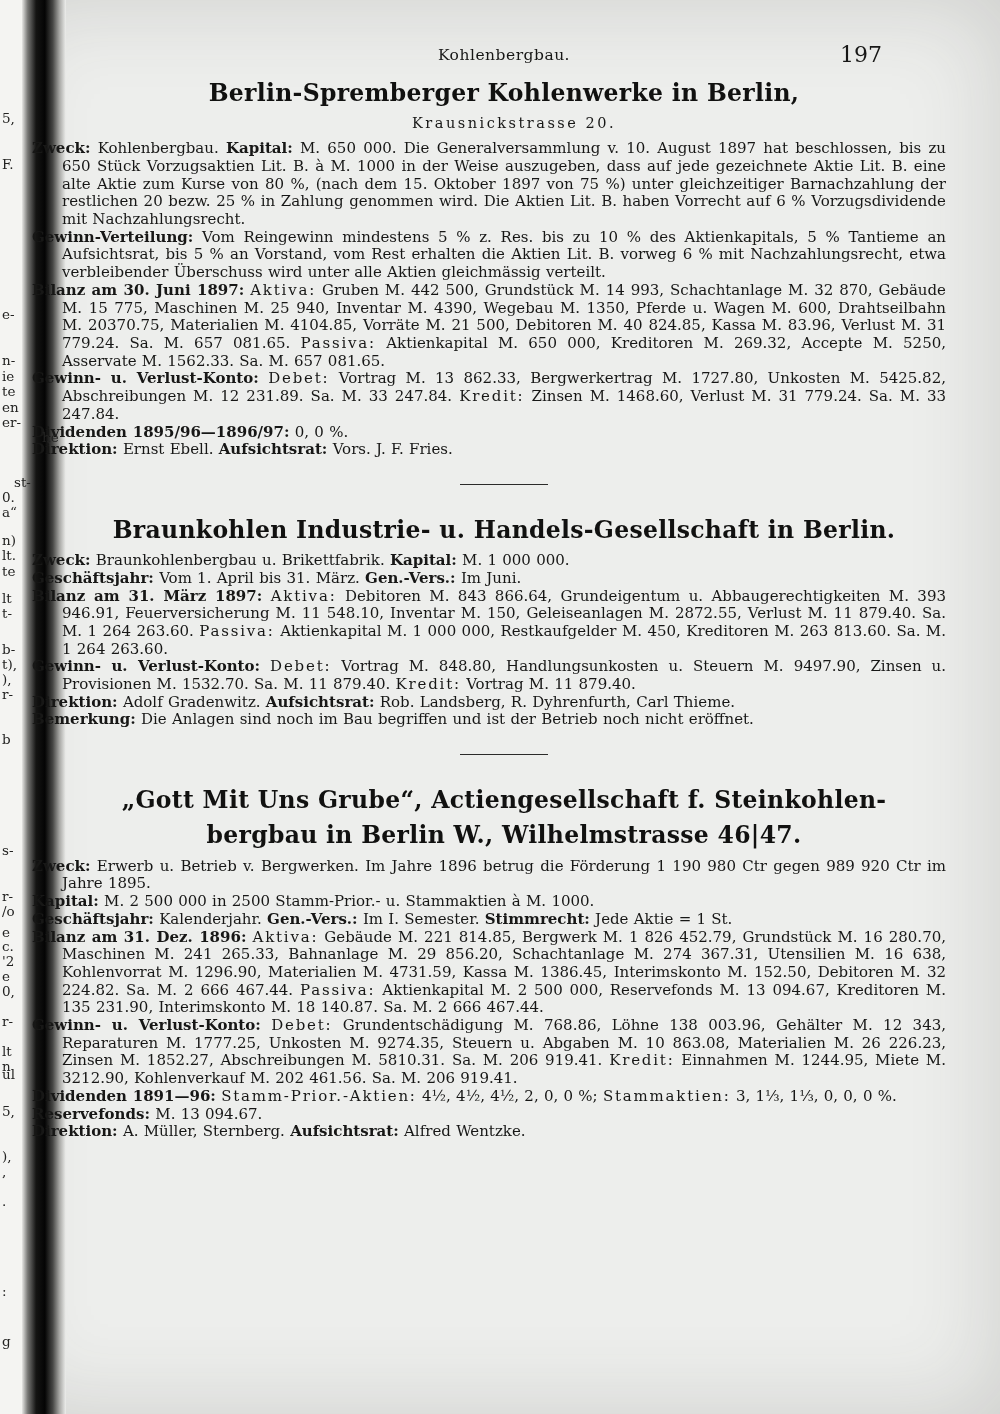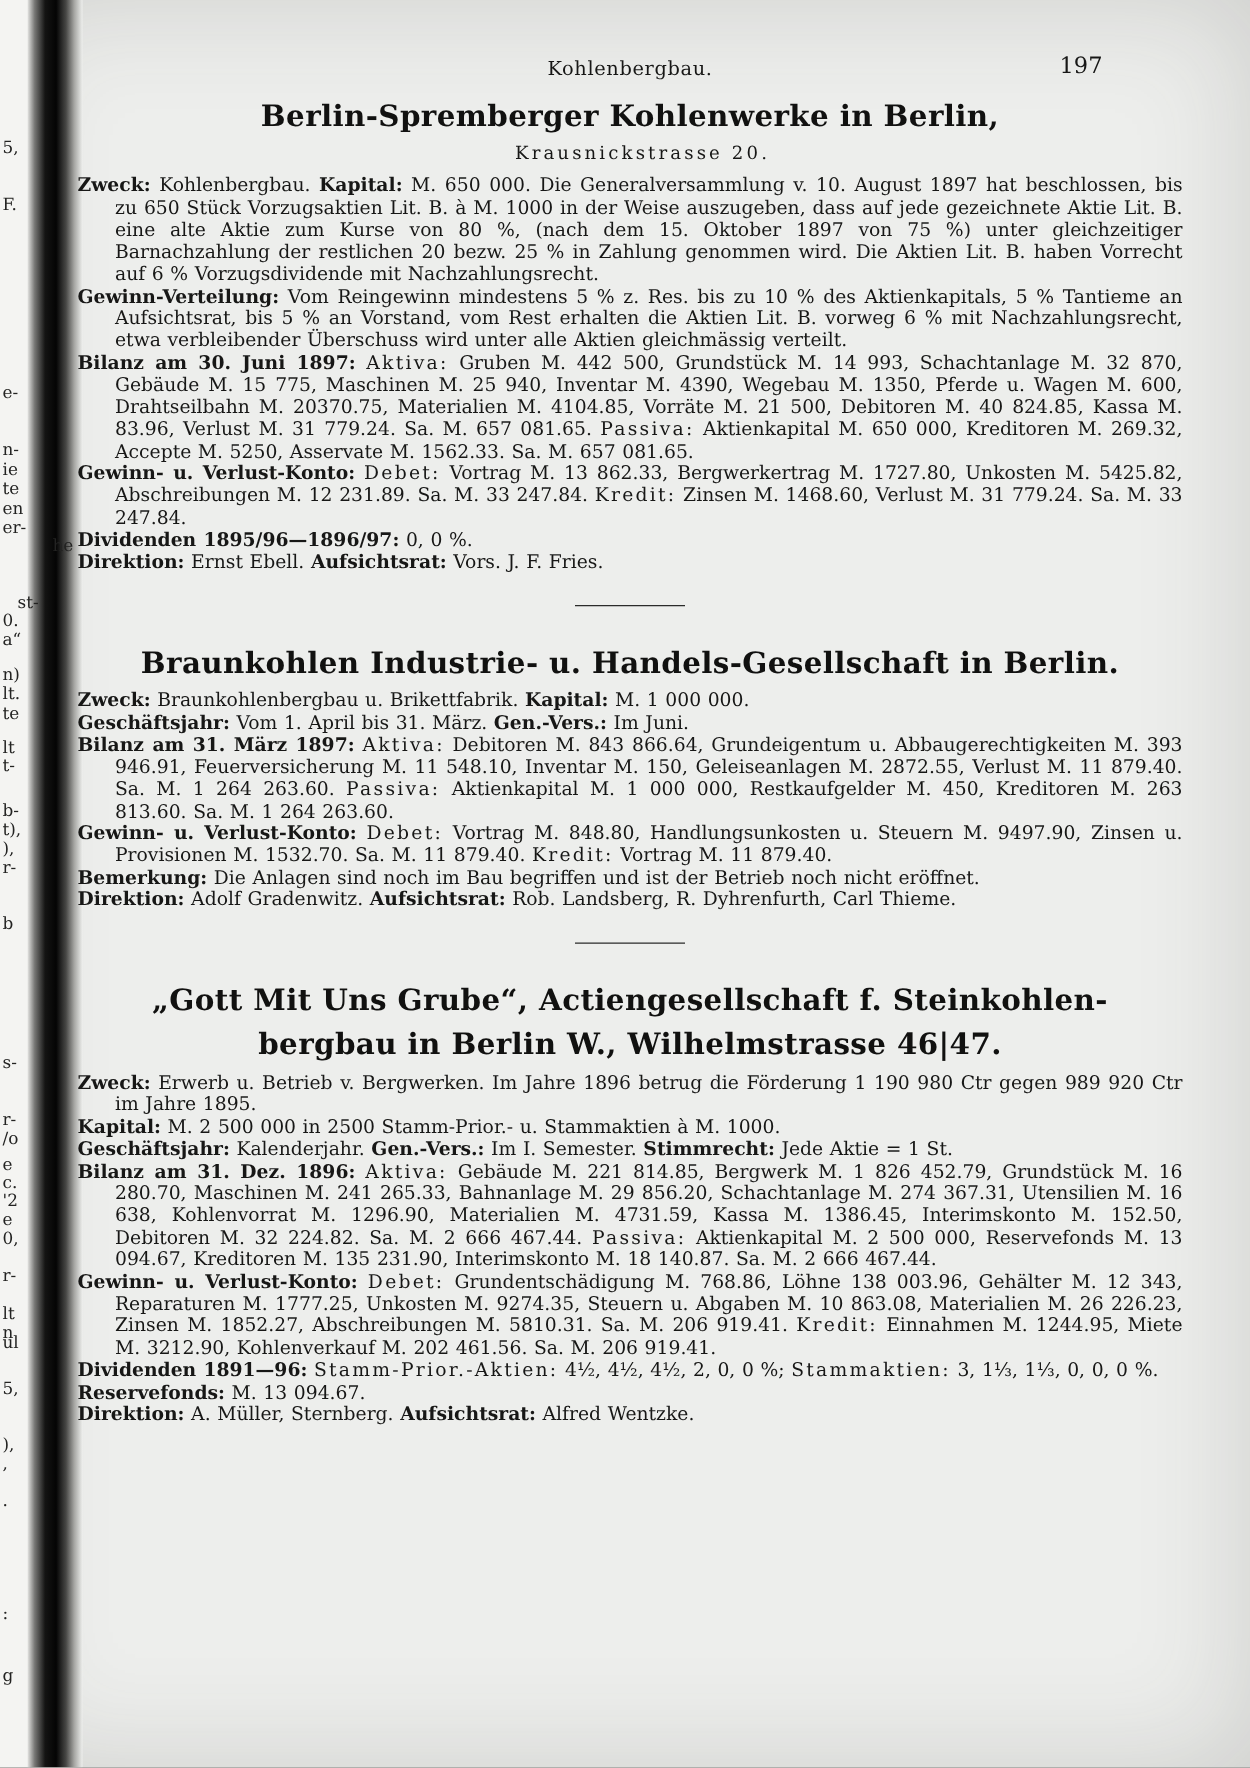--- a/index.html
+++ b/index.html
@@ -27,36 +27,36 @@
   .margin-frags { position: absolute; left: 0; top: 0; width: 24px; height: 100%; z-index: 3; }
   .frag { position: absolute; left: 2px; font-size: 13.5px; color: #232322; white-space: nowrap; }
 
   .content { position: absolute; left: 62px; top: 46px; width: 884px; }
 
   .running-head { position: relative; height: 24px; }
   .head-title {
     position: absolute; left: 0; right: 0; text-align: center;
     font-size: 15.5px; letter-spacing: .5px;
   }
-  .page-num { position: absolute; right: 64px; top: -4px; font-size: 18px; }
+  .page-num { position: absolute; right: 64px; top: -4px; font-size: 22px; }
 
   .entry-title {
     font-size: 23.5px; font-weight: 700; text-align: center;
     margin: 28px 0 4px; letter-spacing: .3px; line-height: 1.5;
     color: #111110;
   }
   .entry:first-of-type .entry-title { margin-top: 6px; }
   .entry-subtitle {
     font-size: 14.5px; text-align: center; letter-spacing: 2.5px;
     margin: 0 0 9px;
     padding-left: 20px;
   }
   p.hang {
     font-size: 15px; line-height: 17.7px; text-align: justify;
-    margin: 0; padding-left: 30px; text-indent: -30px; word-spacing: .5px;
+    margin: 0; text-indent: -30px; word-spacing: .5px;
   }
   .lbl { font-weight: 700; }
   .sp { letter-spacing: 1.8px; }
   .divider {
     width: 88px; height: 0; border-top: 1.5px solid #2b2b2a;
     margin: 25px auto 21px;
   }
 </style>
 </head>
 <body>
@@ -123,22 +123,22 @@
           <p class="hang"><span class="lbl">Dividenden 1895/96—1896/97:</span> 0, 0 %.</p>
           <p class="hang"><span class="lbl">Direktion:</span> Ernst Ebell. <span class="lbl">Aufsichtsrat:</span> Vors. J. F. Fries.</p>
         </section>
         <div class="divider"></div>
         <section class="entry">
           <h2 class="entry-title">Braunkohlen Industrie- u. Handels-Gesellschaft in Berlin.</h2>
           <p class="hang"><span class="lbl">Zweck:</span> Braunkohlenbergbau u. Brikettfabrik. <span class="lbl">Kapital:</span> M. 1 000 000.</p>
           <p class="hang"><span class="lbl">Geschäftsjahr:</span> Vom 1. April bis 31. März. <span class="lbl">Gen.-Vers.:</span> Im Juni.</p>
           <p class="hang"><span class="lbl">Bilanz am 31. März 1897:</span> <span class="sp">Aktiva:</span> Debitoren M. 843 866.64, Grundeigentum u. Abbaugerechtigkeiten M. 393 946.91, Feuerversicherung M. 11 548.10, Inventar M. 150, Geleiseanlagen M. 2872.55, Verlust M. 11 879.40. Sa. M. 1 264 263.60. <span class="sp">Passiva:</span> Aktienkapital M. 1 000 000, Restkaufgelder M. 450, Kreditoren M. 263 813.60. Sa. M. 1 264 263.60.</p>
           <p class="hang"><span class="lbl">Gewinn- u. Verlust-Konto:</span> <span class="sp">Debet:</span> Vortrag M. 848.80, Handlungsunkosten u. Steuern M. 9497.90, Zinsen u. Provisionen M. 1532.70. Sa. M. 11 879.40. <span class="sp">Kredit:</span> Vortrag M. 11 879.40.</p>
+          <p class="hang"><span class="lbl">Direktion:</span> Adolf Gradenwitz. <span class="lbl">Aufsichtsrat:</span> Rob. Landsberg, R. Dyhrenfurth, Carl Thieme.</p>
           <p class="hang"><span class="lbl">Bemerkung:</span> Die Anlagen sind noch im Bau begriffen und ist der Betrieb noch nicht eröffnet.</p>
-          <p class="hang"><span class="lbl">Direktion:</span> Adolf Gradenwitz. <span class="lbl">Aufsichtsrat:</span> Rob. Landsberg, R. Dyhrenfurth, Carl Thieme.</p>
         </section>
         <div class="divider"></div>
         <section class="entry">
           <h2 class="entry-title">„Gott Mit Uns Grube“, Actiengesellschaft f. Steinkohlen-<br>bergbau in Berlin W., Wilhelmstrasse 46|47.</h2>
           <p class="hang"><span class="lbl">Zweck:</span> Erwerb u. Betrieb v. Bergwerken. Im Jahre 1896 betrug die Förderung 1 190 980 Ctr gegen 989 920 Ctr im Jahre 1895.</p>
           <p class="hang"><span class="lbl">Kapital:</span> M. 2 500 000 in 2500 Stamm-Prior.- u. Stammaktien à M. 1000.</p>
           <p class="hang"><span class="lbl">Geschäftsjahr:</span> Kalenderjahr. <span class="lbl">Gen.-Vers.:</span> Im I. Semester. <span class="lbl">Stimmrecht:</span> Jede Aktie = 1 St.</p>
           <p class="hang"><span class="lbl">Bilanz am 31. Dez. 1896:</span> <span class="sp">Aktiva:</span> Gebäude M. 221 814.85, Bergwerk M. 1 826 452.79, Grundstück M. 16 280.70, Maschinen M. 241 265.33, Bahnanlage M. 29 856.20, Schachtanlage M. 274 367.31, Utensilien M. 16 638, Kohlenvorrat M. 1296.90, Materialien M. 4731.59, Kassa M. 1386.45, Interimskonto M. 152.50, Debitoren M. 32 224.82. Sa. M. 2 666 467.44. <span class="sp">Passiva:</span> Aktienkapital M. 2 500 000, Reservefonds M. 13 094.67, Kreditoren M. 135 231.90, Interimskonto M. 18 140.87. Sa. M. 2 666 467.44.</p>
           <p class="hang"><span class="lbl">Gewinn- u. Verlust-Konto:</span> <span class="sp">Debet:</span> Grundentschädigung M. 768.86, Löhne 138 003.96, Gehälter M. 12 343, Reparaturen M. 1777.25, Unkosten M. 9274.35, Steuern u. Abgaben M. 10 863.08, Materialien M. 26 226.23, Zinsen M. 1852.27, Abschreibungen M. 5810.31. Sa. M. 206 919.41. <span class="sp">Kredit:</span> Einnahmen M. 1244.95, Miete M. 3212.90, Kohlenverkauf M. 202 461.56. Sa. M. 206 919.41.</p>
           <p class="hang"><span class="lbl">Dividenden 1891—96:</span> <span class="sp">Stamm-Prior.-Aktien:</span> 4½, 4½, 4½, 2, 0, 0 %; <span class="sp">Stammaktien:</span> 3, 1⅓, 1⅓, 0, 0, 0 %.</p>

